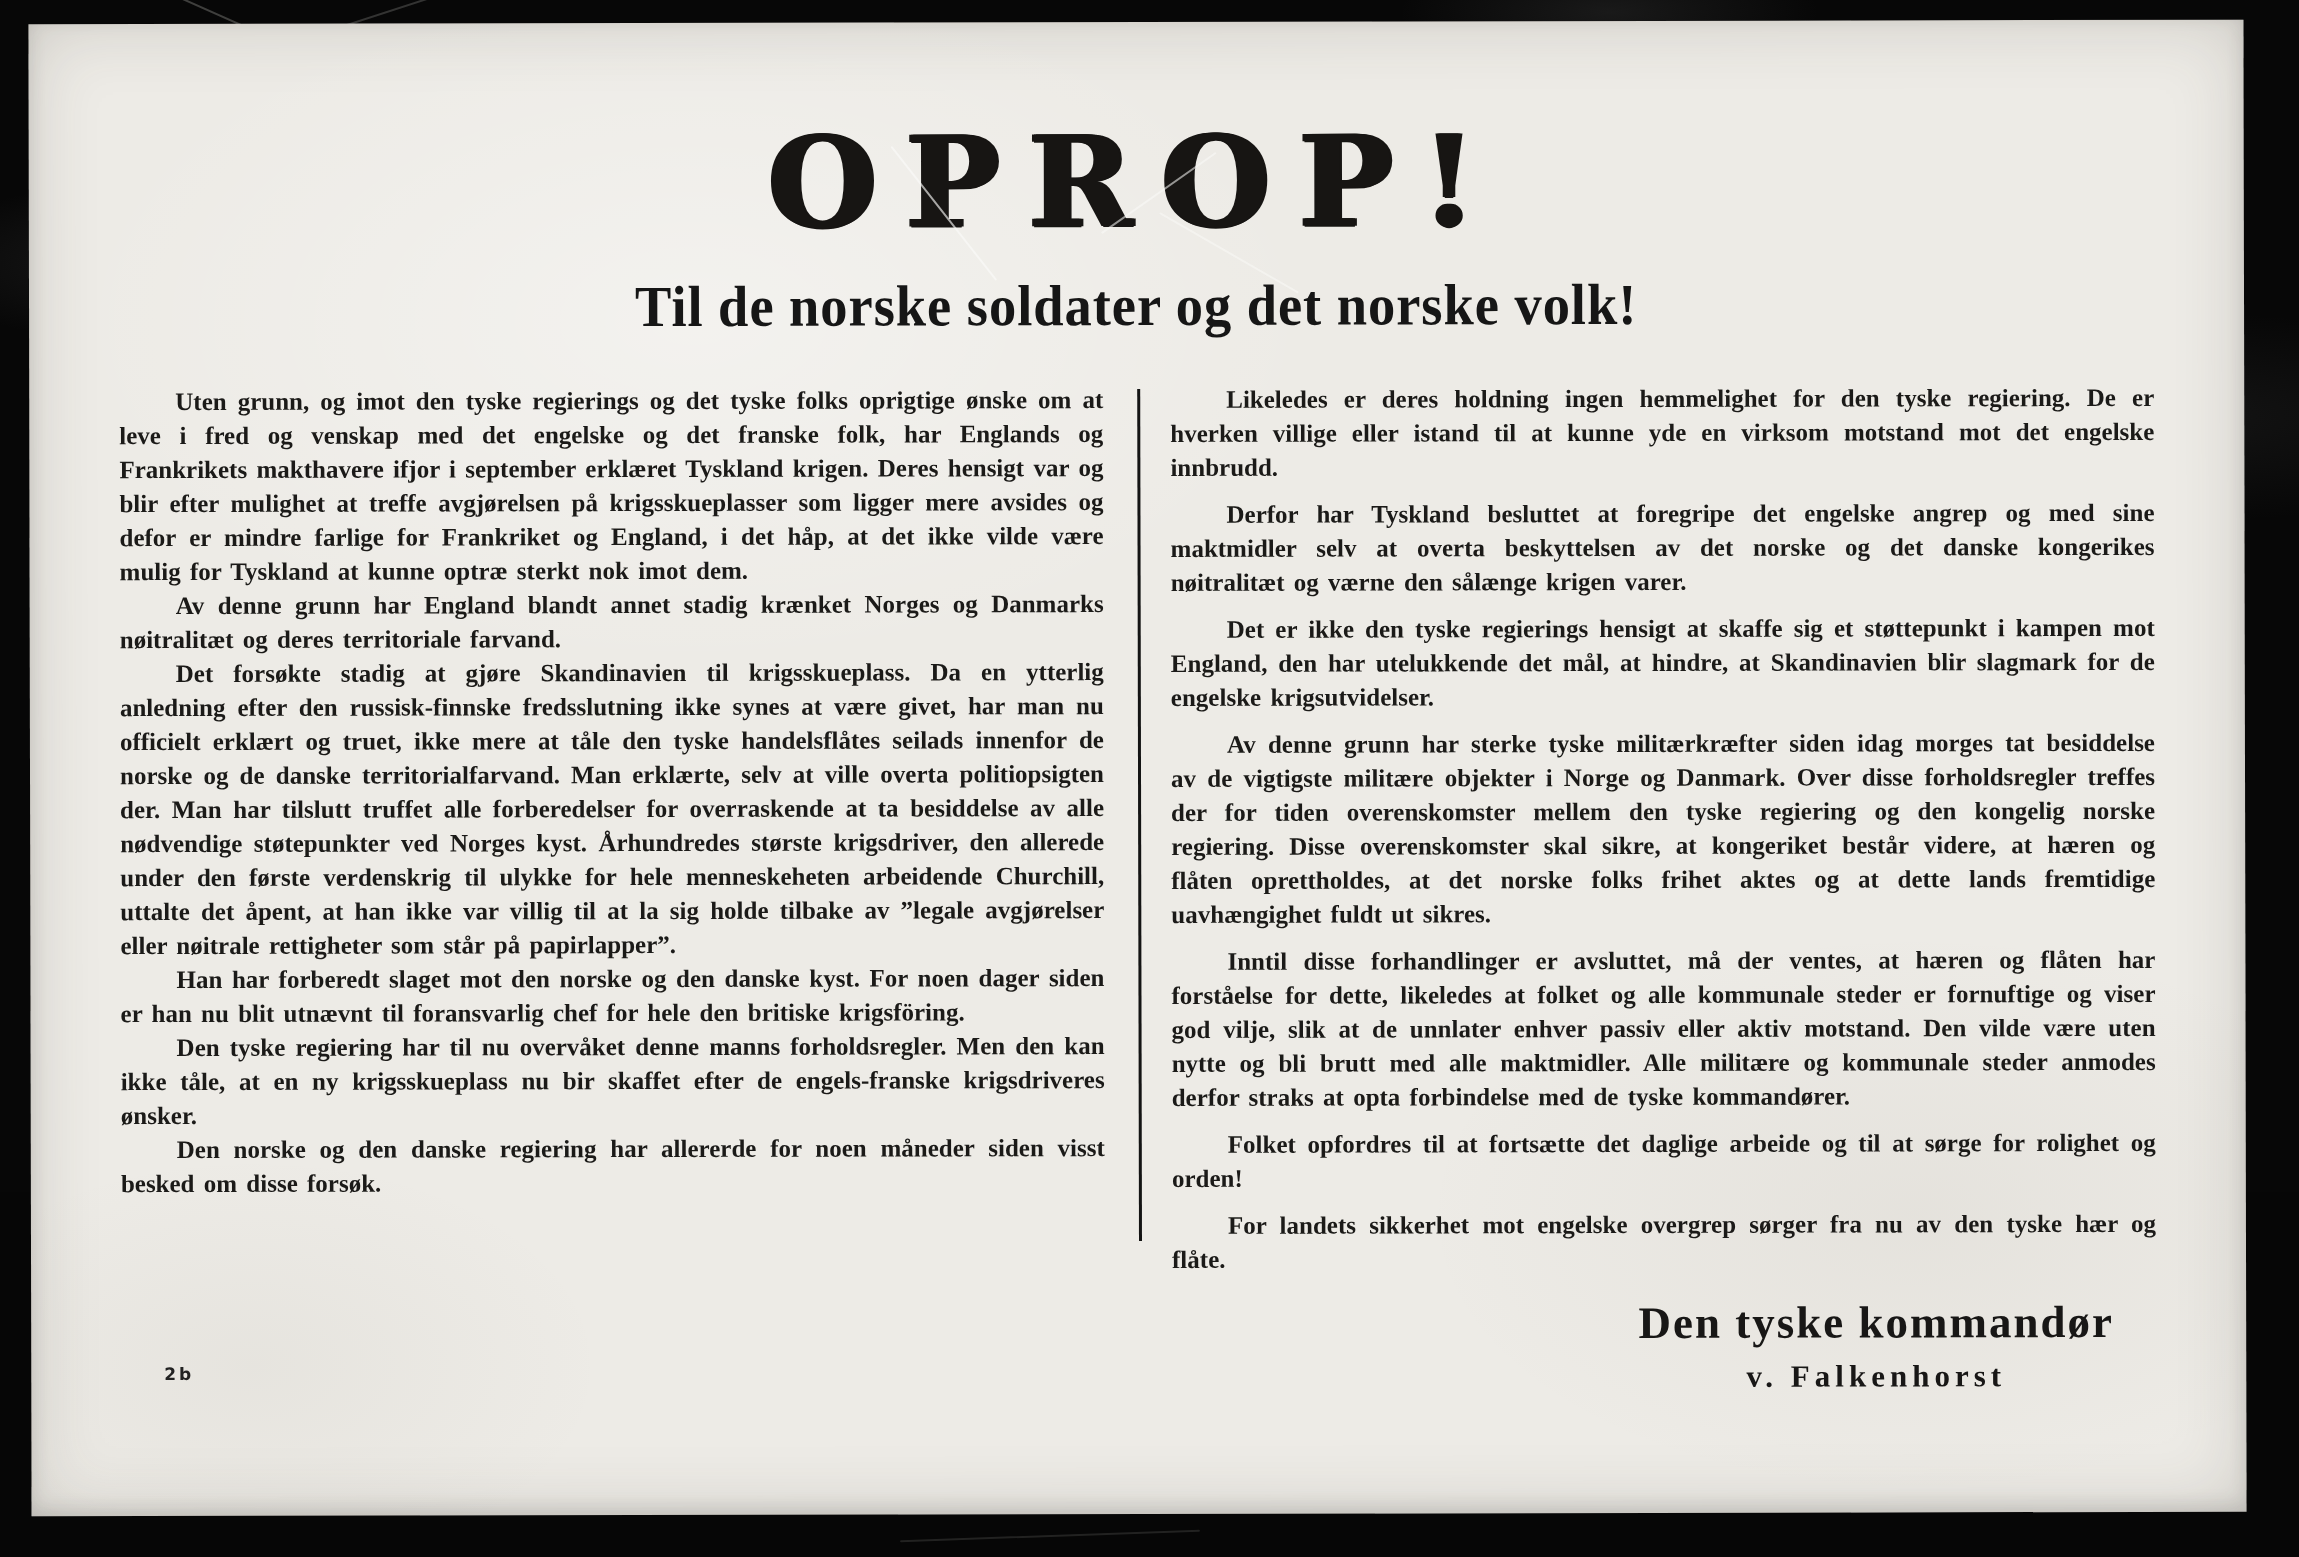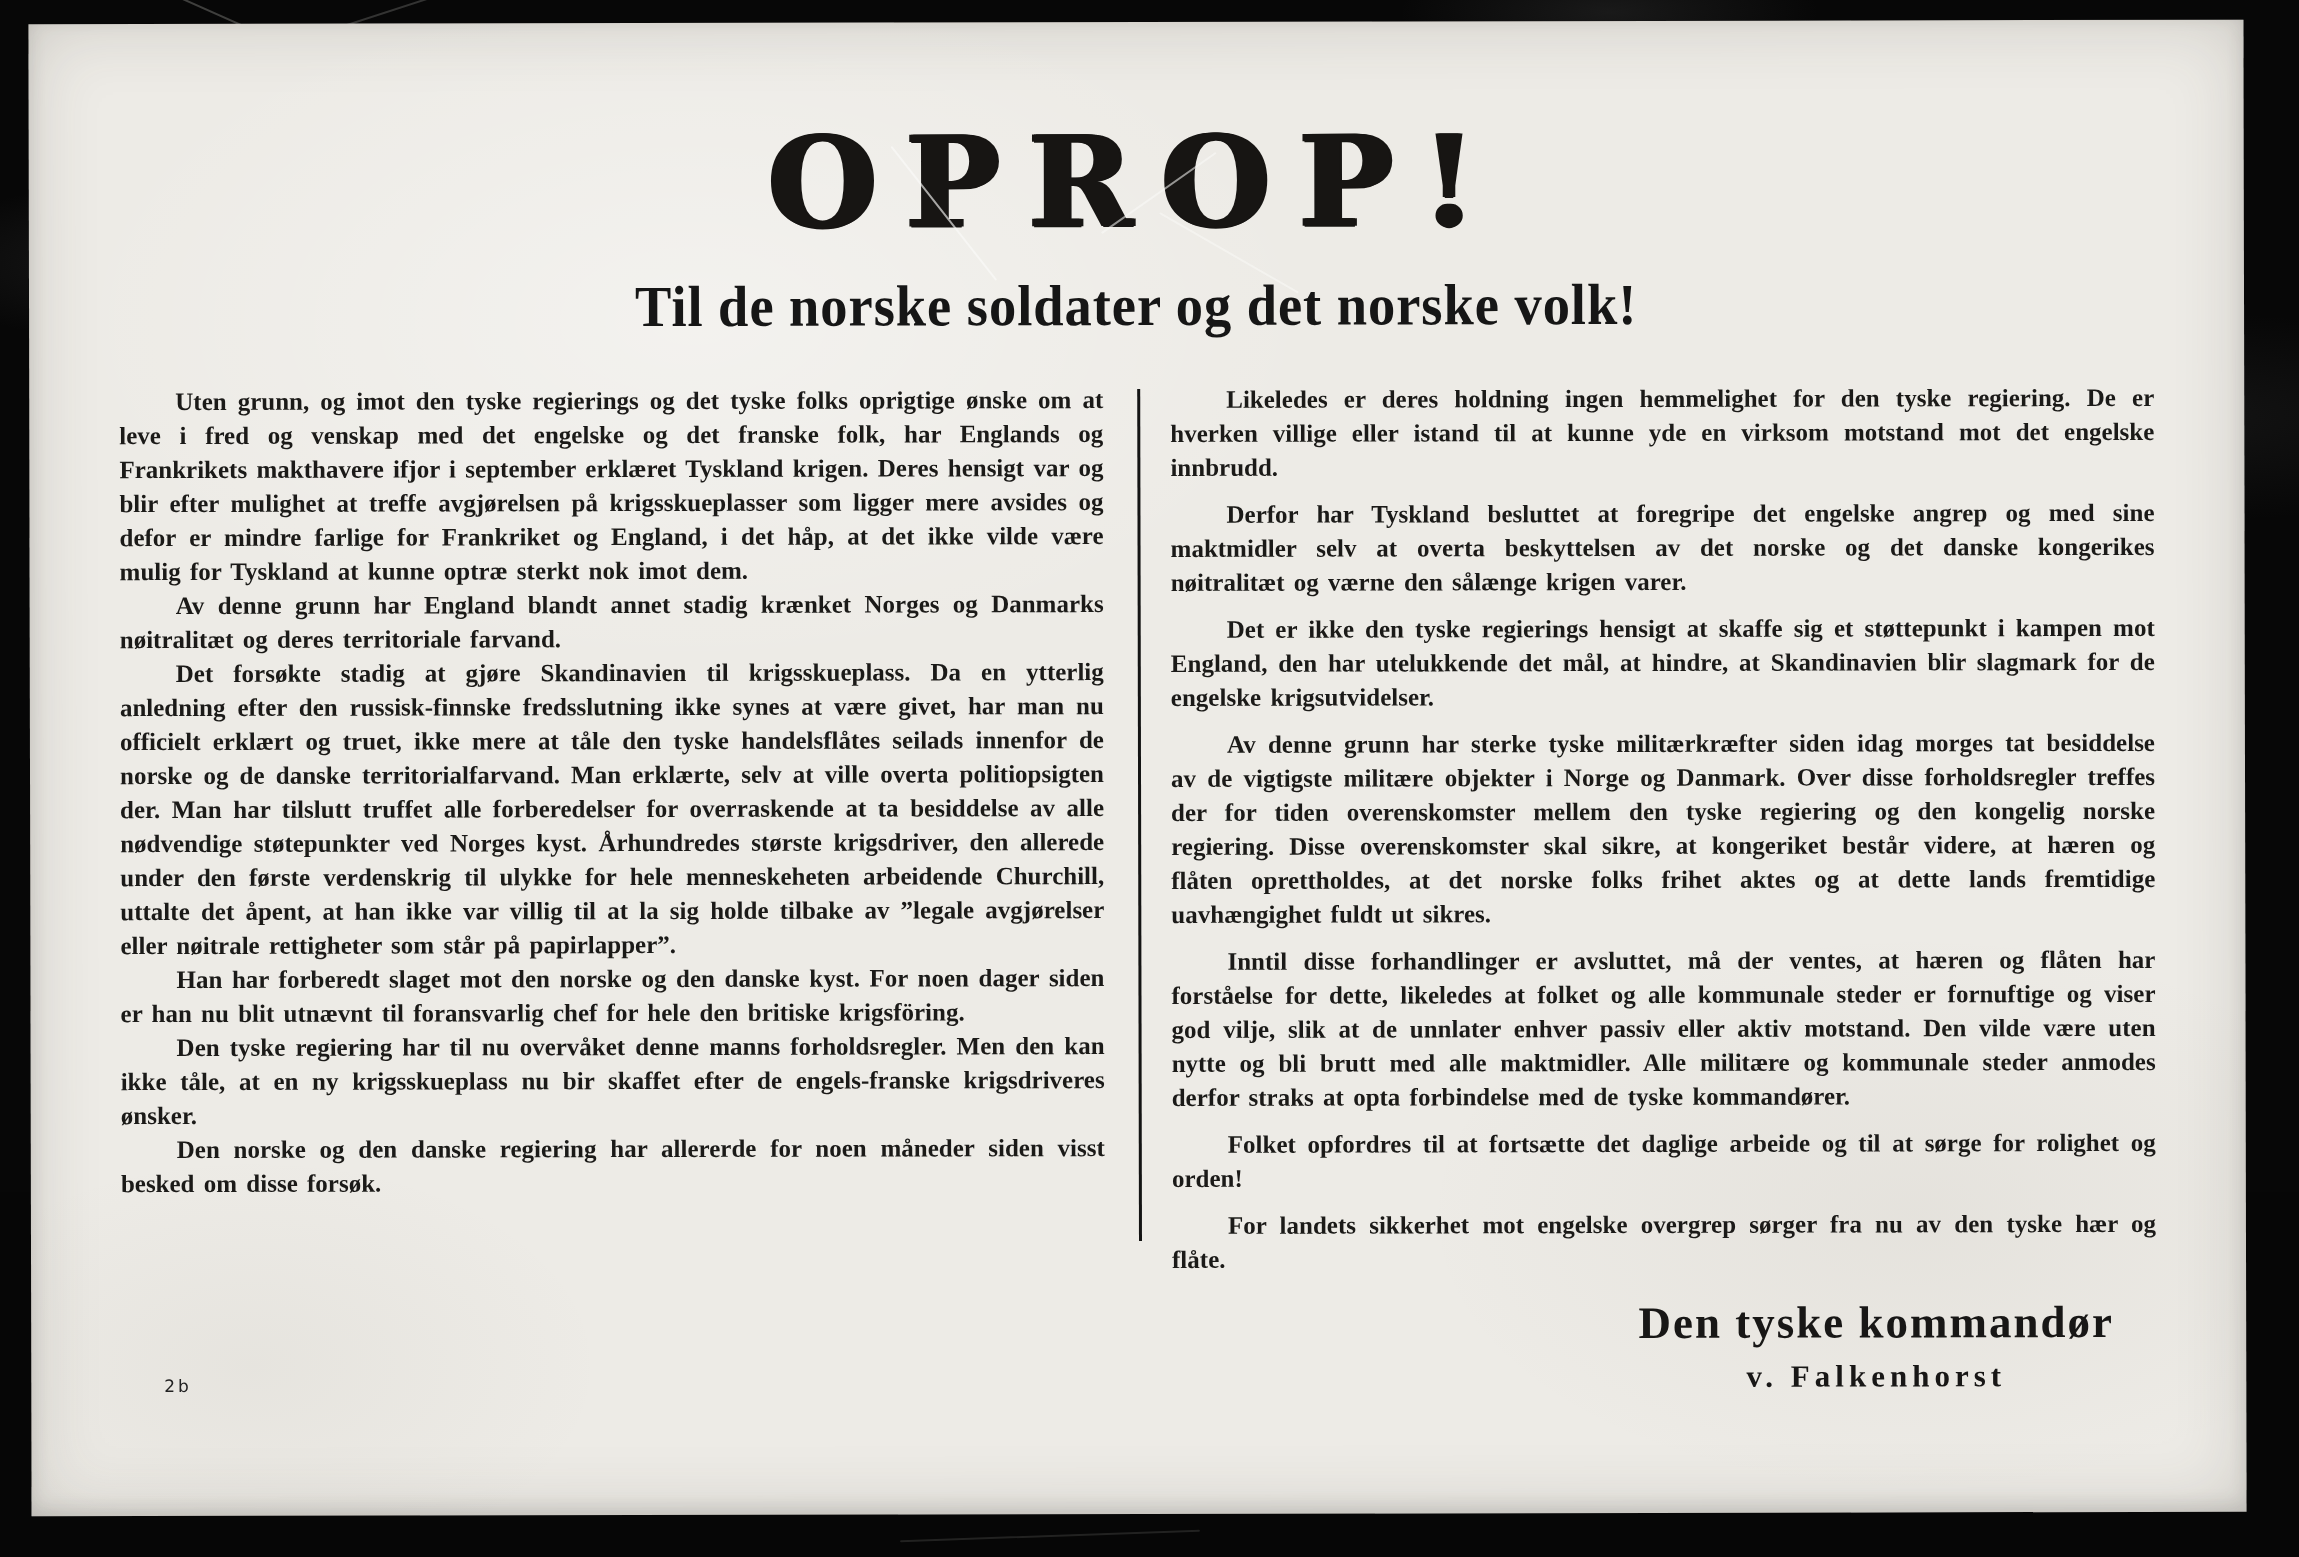--- a/index.html
+++ b/index.html
@@ -103,23 +103,23 @@
   }
   .signature-line2 {
     margin-top: 10px;
     font-family: "Liberation Serif", serif;
     font-weight: bold;
     font-size: 31px;
     letter-spacing: 5px;
   }
   .page-label {
     position: absolute;
-    left: 133px; bottom: 120px;
+    left: 133px; bottom: 132px;
     font-family: "DejaVu Sans", sans-serif;
-    font-weight: normal;
+    font-weight: bold;
     font-size: 17px;
     letter-spacing: 3px;
     color: #222;
   }
 </style>
 </head>
 <body>
 
 <div class="photo">
 

